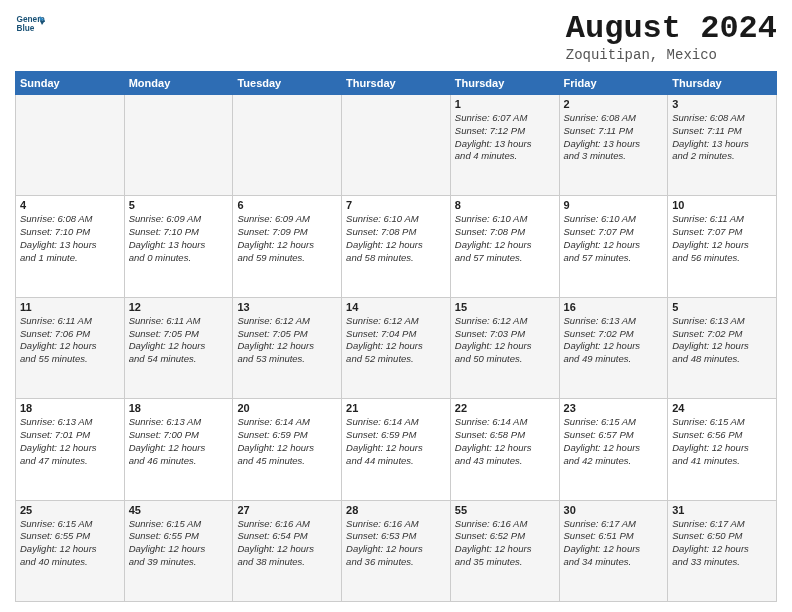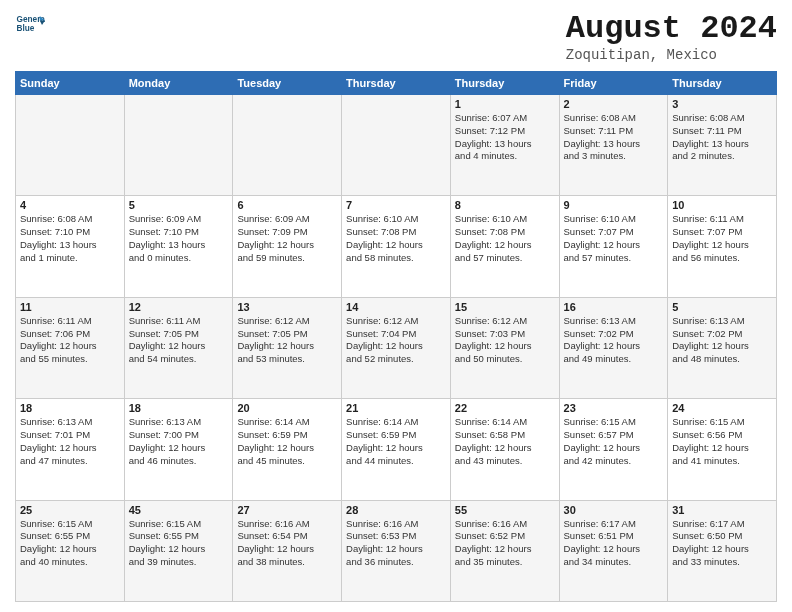--- a/index.html
+++ b/index.html
@@ -74,20 +74,21 @@
       background-color: #fff;
     }
     .day-num {
       font-weight: bold;
       font-size: 11px;
       margin-bottom: 2px;
     }
     .day-info {
       line-height: 1.35;
       color: #333;
+      font-style: italic;
     }
     .empty-cell {
       background-color: #f5f5f5;
     }
   </style>
 </head>
 <body>
 
 <div class="page">
   <div class="header">

